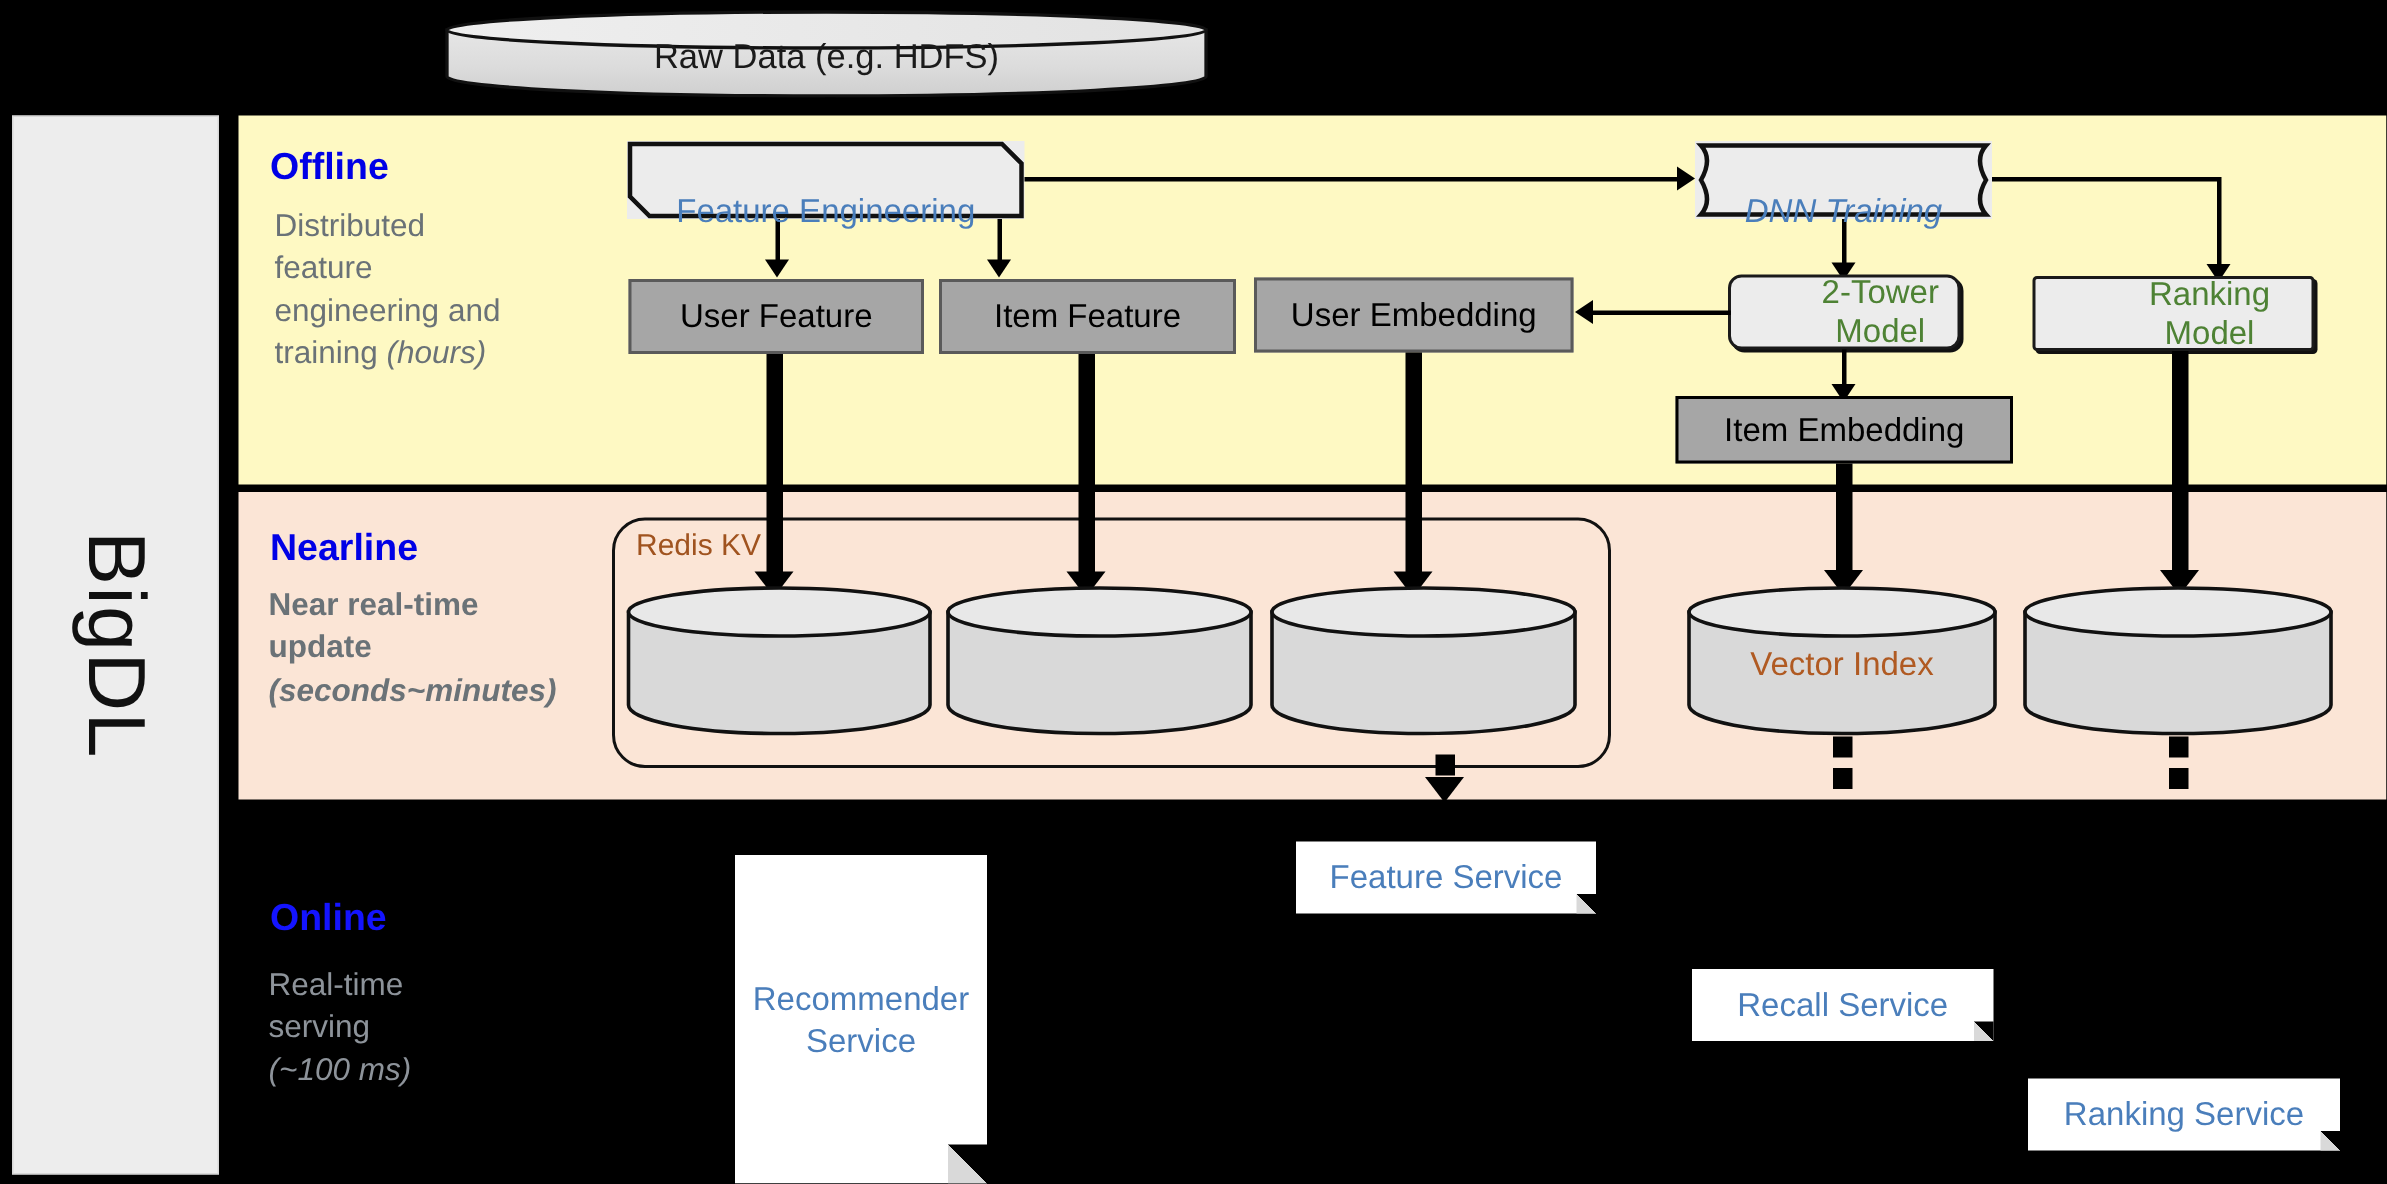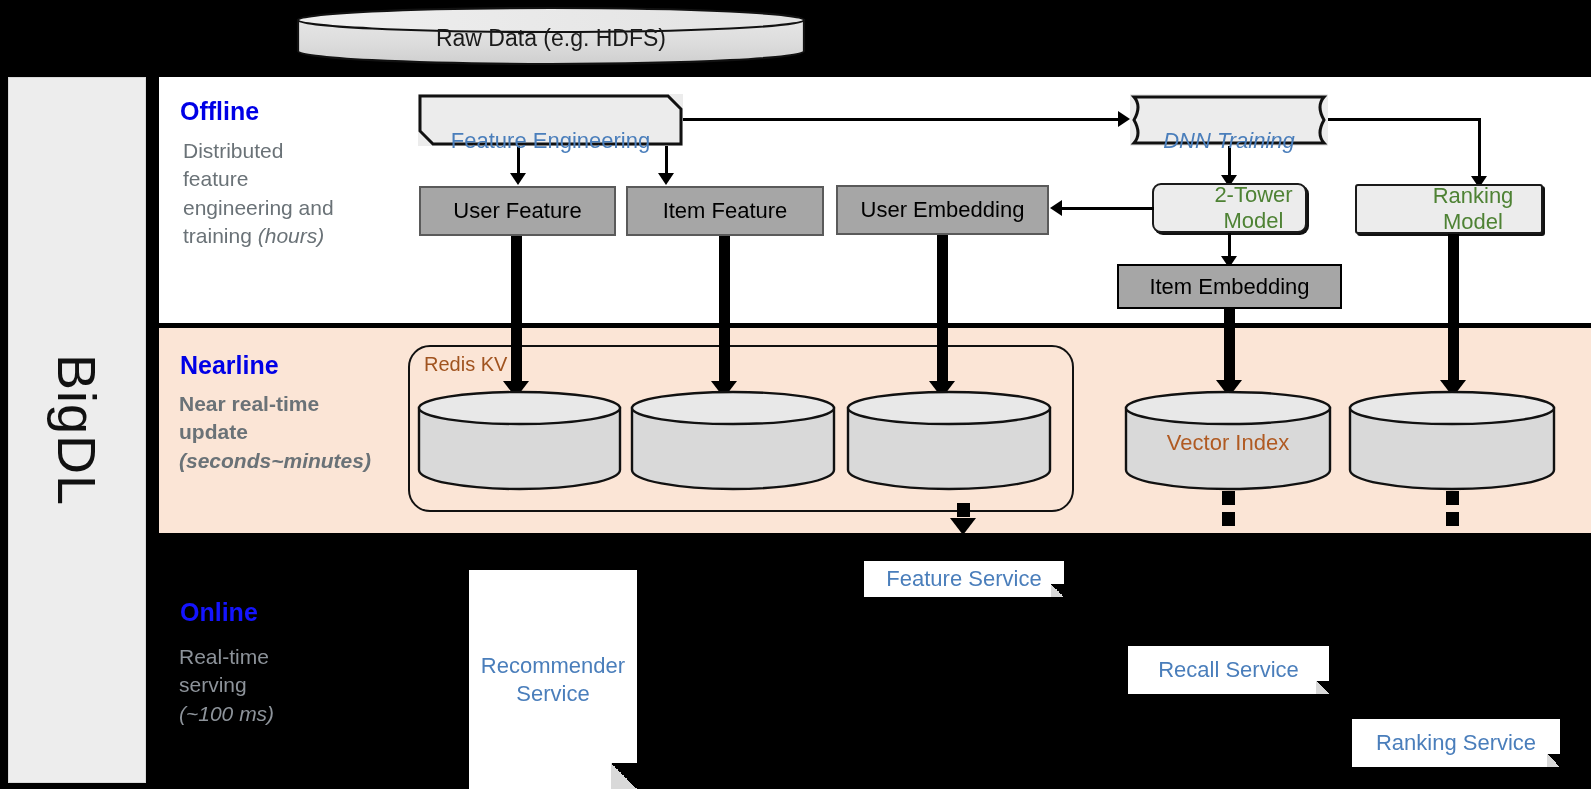--- a/index.html
+++ b/index.html
@@ -11,21 +11,21 @@
   
   .rail{position:absolute;left:8px;top:77px;width:136px;height:704px;
         background:#ededed;border:1px solid #d8d8d8;}
   .rail-label{position:absolute;left:0;top:0;width:136px;height:704px;
         display:flex;align-items:center;justify-content:center;
         font-size:54px;color:#111;letter-spacing:1px;
         writing-mode:vertical-rl;text-orientation:mixed;}
 
   
   .band{position:absolute;left:159px;right:0;}
-  .band.offline{top:77px;height:246px;background:#ffffff;padding-left:19px;}
+  .band.offline{top:77px;height:246px;background:#fef9c3;padding-left:19px;}
   .band.nearline{top:328px;height:205px;background:#fbe5d6;}
   .band.online{top:538px;height:251px;background:#000;}
 
   .band-title{position:absolute;font-size:25px;font-weight:bold;color:#0000e6;white-space:nowrap;}
   .band-sub{position:absolute;font-size:21px;color:#6a7277;line-height:1.35;width:215px;}
   .band-sub em{font-style:italic;}
   .online .band-title{color:#1414ff;}
   .online .band-sub{color:#8d939a;}
 
   
@@ -241,27 +241,27 @@
 
   <div class="band online">
     <div class="band-title" style="left:21px;top:60px;">Online</div>
     <div class="band-sub" style="left:20px;top:105px;">
       <span>Real-time</span><br>
       <span>serving</span><br>
       <em>(~100 ms)</em>
     </div>
   </div>
 
-  <div class="doc big" style="left:469px;top:570px;width:168px;height:219px;flex-direction:column;">
+  <div class="doc big" style="left:490px;top:570px;width:168px;height:219px;flex-direction:column;">
     <span>Recommender</span>
     <span>Service</span>
     <span class="fold"></span>
   </div>
 
-  <div class="doc" style="left:864px;top:561px;width:200px;height:36px;">
+  <div class="doc" style="left:864px;top:561px;width:200px;height:48px;">
     <span>Feature Service</span>
     <span class="fold"></span>
   </div>
 
   <div class="doc" style="left:1128px;top:646px;width:201px;height:48px;">
     <span>Recall Service</span>
     <span class="fold"></span>
   </div>
 
   <div class="doc" style="left:1352px;top:719px;width:208px;height:48px;">

